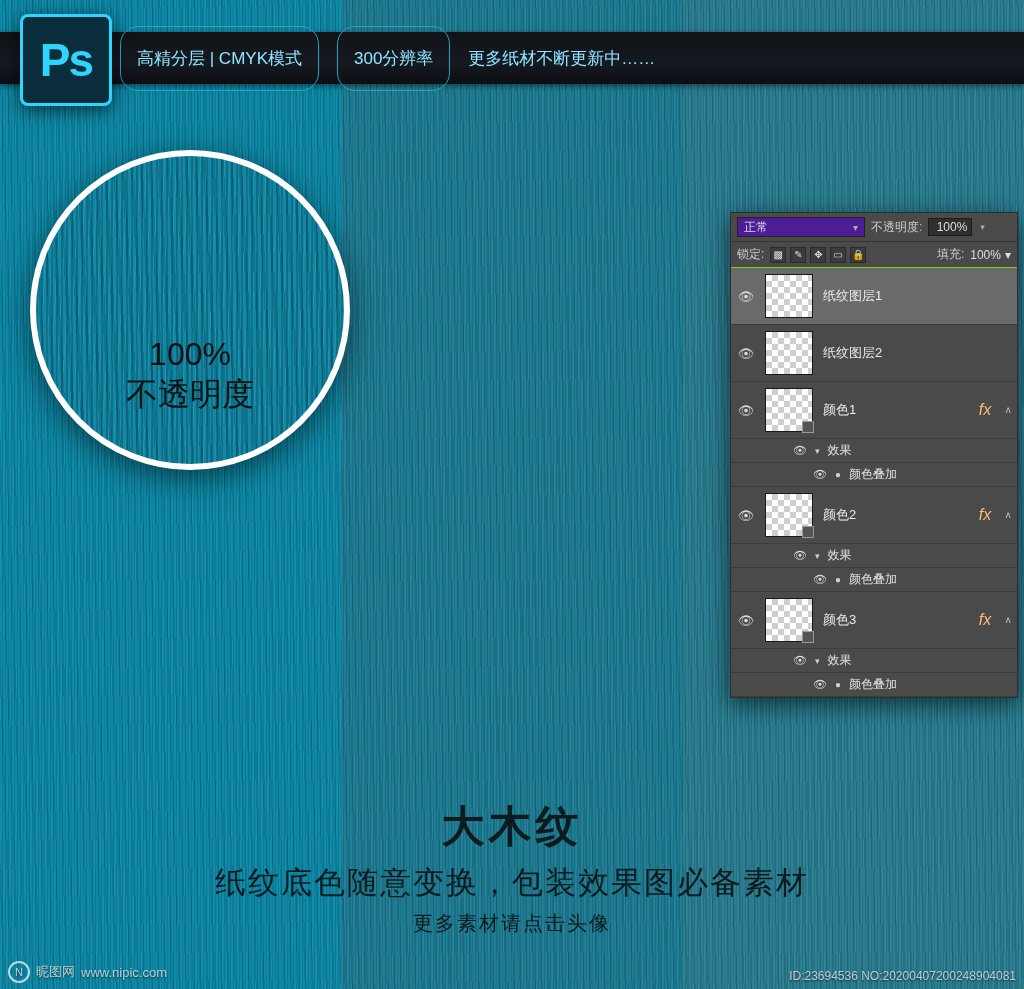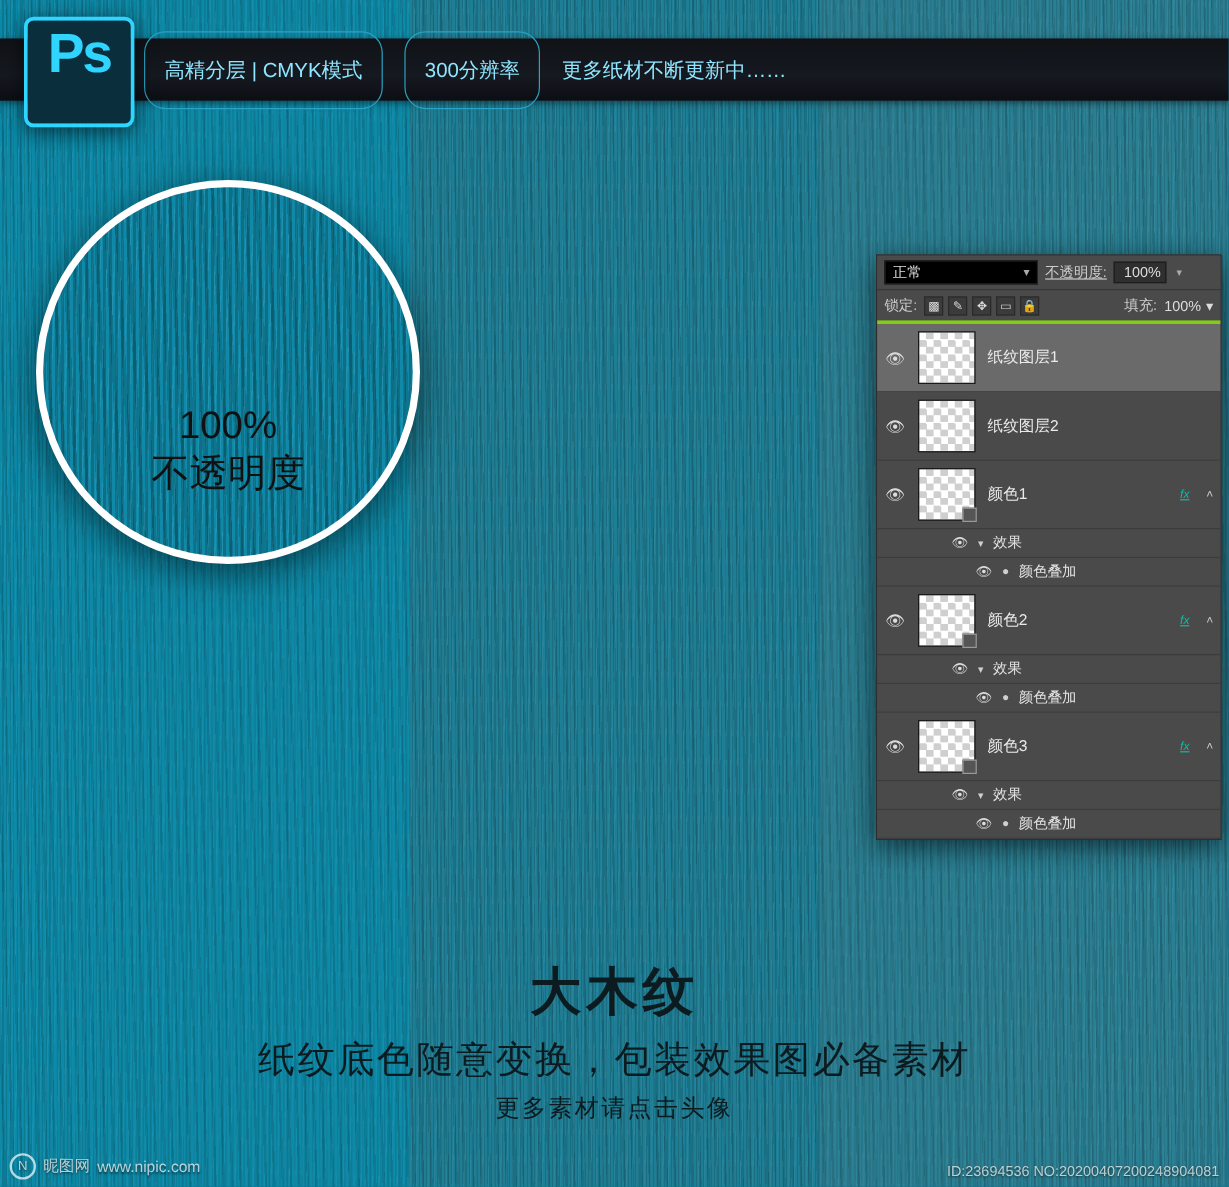--- a/index.html
+++ b/index.html
@@ -25,21 +25,21 @@
   background:linear-gradient(#101216,#151920 60%,#0c0e13);
   display:flex; align-items:center; gap:18px; padding:0 14px 0 120px;
   box-shadow:0 2px 6px rgba(0,0,0,.5);
   font-size:17px; color:#c9f0ff; }
 .top-bar .pill { border:1.5px solid #2aa2c4; border-radius:18px; padding:20px 16px; color:#8fe6ff; white-space:nowrap; }
 .top-bar .trail { color:#8fe6ff; white-space:nowrap; font-size:17px; }
 
 
 .ps-icon { position:absolute; left:20px; top:14px; width:92px; height:92px;
   background:linear-gradient(#0a2e3c,#0a2e3c); border:3px solid #2fd4ff; border-radius:8px;
-  display:flex; justify-content:center; box-shadow:0 4px 18px rgba(0,0,0,.6); }
+  display:flex; align-items:center; justify-content:center; box-shadow:0 4px 18px rgba(0,0,0,.6); }
 .ps-icon span { font-weight:700; font-size:46px; color:#2fd4ff; letter-spacing:-2px; }
 
 
 .zoom-circle { position:absolute; left:30px; top:150px; width:320px; height:320px; border-radius:50%;
   background:#1089a8; border:6px solid #fff; box-shadow:0 8px 30px rgba(0,0,0,.5); overflow:hidden; }
 .zoom-circle::before { content:""; position:absolute; inset:-15px;
   background:
    repeating-linear-gradient(90deg, rgba(0,0,0,.20) 0 2px, transparent 2px 5px),
    repeating-linear-gradient(93deg, rgba(255,255,255,.07) 0 1px, transparent 1px 6px),
    repeating-linear-gradient(87deg, rgba(0,0,0,.15) 0 3px, transparent 3px 9px);
@@ -59,48 +59,48 @@
 .watermark-left .logo { width:22px; height:22px; border:2px solid rgba(255,255,255,.70); border-radius:50%;
   display:flex; align-items:center; justify-content:center; font-size:11px; }
 .watermark-right { position:absolute; right:8px; bottom:6px; color:rgba(255,255,255,.70);
   font-size:12px; text-shadow:0 1px 2px rgba(0,0,0,.6); }
 
 
 .layers-panel { position:absolute; right:6px; top:212px; width:288px;
   background:#4a4a4a; color:#ddd; font-size:12px; box-shadow:0 6px 22px rgba(0,0,0,.6);
   border:1px solid #2e2e2e; }
 .lp-row1 { display:flex; align-items:center; gap:6px; padding:4px 6px; background:#4a4a4a; border-bottom:1px solid #333; }
-.lp-row1 .blend { flex:0 0 128px; height:20px; background:#000000; border:1px solid #222;
+.lp-row1 .blend { flex:0 0 128px; height:20px; background:#4c1d95; border:1px solid #222;
   display:flex; align-items:center; justify-content:space-between; padding:0 6px; cursor:pointer; }
 .lp-row1 .blend .chev { font-size:10px; color:#aaa; }
-.lp-row1 .lbl { color:#ccc;text-decoration:underline; }
+.lp-row1 .lbl { color:#ccc; }
 .lp-row1 .val { width:44px; height:18px; background:#2f2f2f; border:1px solid #1c1c1c; text-align:center;
   display:flex; align-items:center; justify-content:flex-end; padding-right:4px; }
 .lp-row1 .dd { font-size:9px; color:#aaa; padding:0 2px; cursor:pointer; }
 
-.lp-row2 { display:flex; align-items:center; gap:4px; padding:4px 6px; background:#4a4a4a; border-bottom:3px solid #84cc16; }
+.lp-row2 { display:flex; align-items:center; gap:4px; padding:4px 6px; background:#4a4a4a; border-bottom:1px solid #84cc16; }
 .lp-row2 .lbl { color:#ccc; margin-right:2px; }
 .lp-row2 .lock-ic { width:16px; height:16px; display:flex; align-items:center; justify-content:center;
   background:#3b3b3b; border:1px solid #2a2a2a; font-size:10px; cursor:pointer; }
 .lp-row2 .spacer { flex:1; }
 
 
 .layer { display:flex; align-items:center; padding:6px 6px; gap:10px; border-bottom:1px solid #3c3c3c;
   background:#4a4a4a; position:relative; }
 .layer.selected { background:#6a6a6a; }
 .layer .eye { width:18px; text-align:center; color:#ddd; cursor:pointer; font-size:13px; }
 .layer .thumb { width:48px; height:44px; background:#fff; border:1px solid #1a1a1a; position:relative; flex:none; }
 .layer .thumb.trans {
   background:
    repeating-conic-gradient(#cfcfcf 0 25%, #ffffff 0 50%) 0 0/12px 12px;
 }
 .layer .thumb .corner { position:absolute; right:-2px; bottom:-2px; width:12px; height:12px;
   border:1px solid #999; background:#555; }
 .layer .name { flex:1; color:#eaeaea; font-size:13px; }
-.layer .fx { color:#14b8a6; font-style:italic; font-size:10px; margin-right:4px;text-decoration:underline; }
+.layer .fx { color:#fdba74; font-style:italic; font-size:16px; margin-right:4px; }
 .layer .collapse { color:#cfcfcf; font-size:10px; cursor:pointer; }
 
 .fx-sub { padding:3px 6px 3px 62px; background:#4a4a4a; border-bottom:1px solid #3c3c3c;
   display:flex; align-items:center; gap:8px; }
 .fx-sub .eye { width:14px; text-align:center; color:#ddd; font-size:11px; }
 .fx-sub .tri { color:#cfcfcf; font-size:9px; }
 .fx-sub .txt { color:#e2e2e2; font-size:12px; }
 .fx-sub.indent { padding-left:82px; }
 .fx-sub .bullet { color:#cfcfcf; font-size:10px; }
 </style>

